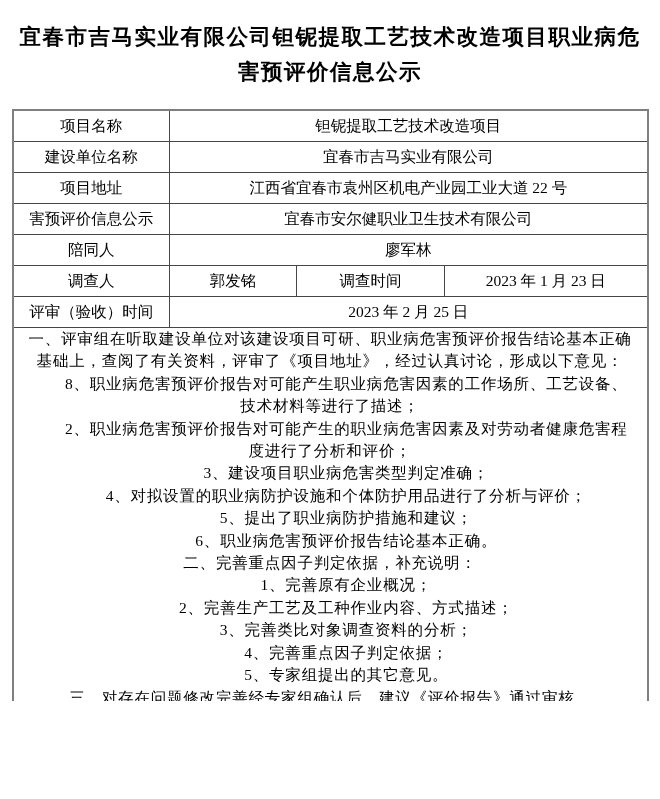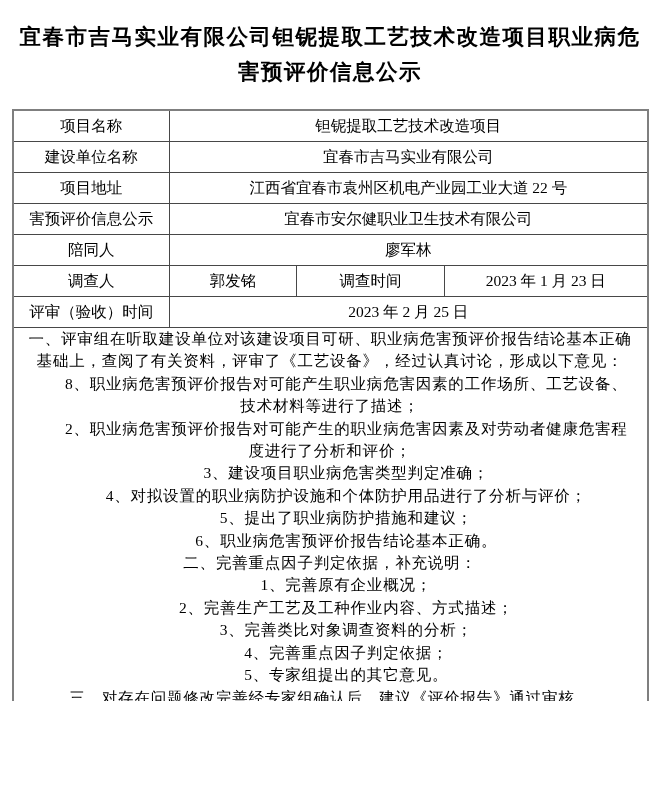--- a/index.html
+++ b/index.html
@@ -101,21 +101,21 @@
         <td>调查时间</td>
         <td>2023 年 1 月 23 日</td>
       </tr>
       <tr>
         <td>评审（验收）时间</td>
         <td colspan="3">2023 年 2 月 25 日</td>
       </tr>
       <tr>
         <td colspan="4" class="opinion">
           <div class="op-line">一、评审组在听取建设单位对该建设项目可研、职业病危害预评价报告结论基本正确</div>
-          <div class="op-line">基础上，查阅了有关资料，评审了《工艺设备》，经过认真讨论，形成以下意见：</div>
+          <div class="op-line">基础上，查阅了有关资料，评审了《项目地址》，经过认真讨论，形成以下意见：</div>
           <div class="op-line">　　8、职业病危害预评价报告对可能产生职业病危害因素的工作场所、工艺设备、</div>
           <div class="op-line">技术材料等进行了描述；</div>
           <div class="op-line">　　2、职业病危害预评价报告对可能产生的职业病危害因素及对劳动者健康危害程</div>
           <div class="op-line">度进行了分析和评价；</div>
           <div class="op-line">　　3、建设项目职业病危害类型判定准确；</div>
           <div class="op-line">　　4、对拟设置的职业病防护设施和个体防护用品进行了分析与评价；</div>
           <div class="op-line">　　5、提出了职业病防护措施和建议；</div>
           <div class="op-line">　　6、职业病危害预评价报告结论基本正确。</div>
           <div class="op-line">二、完善重点因子判定依据，补充说明：</div>
           <div class="op-line">　　1、完善原有企业概况；</div>

